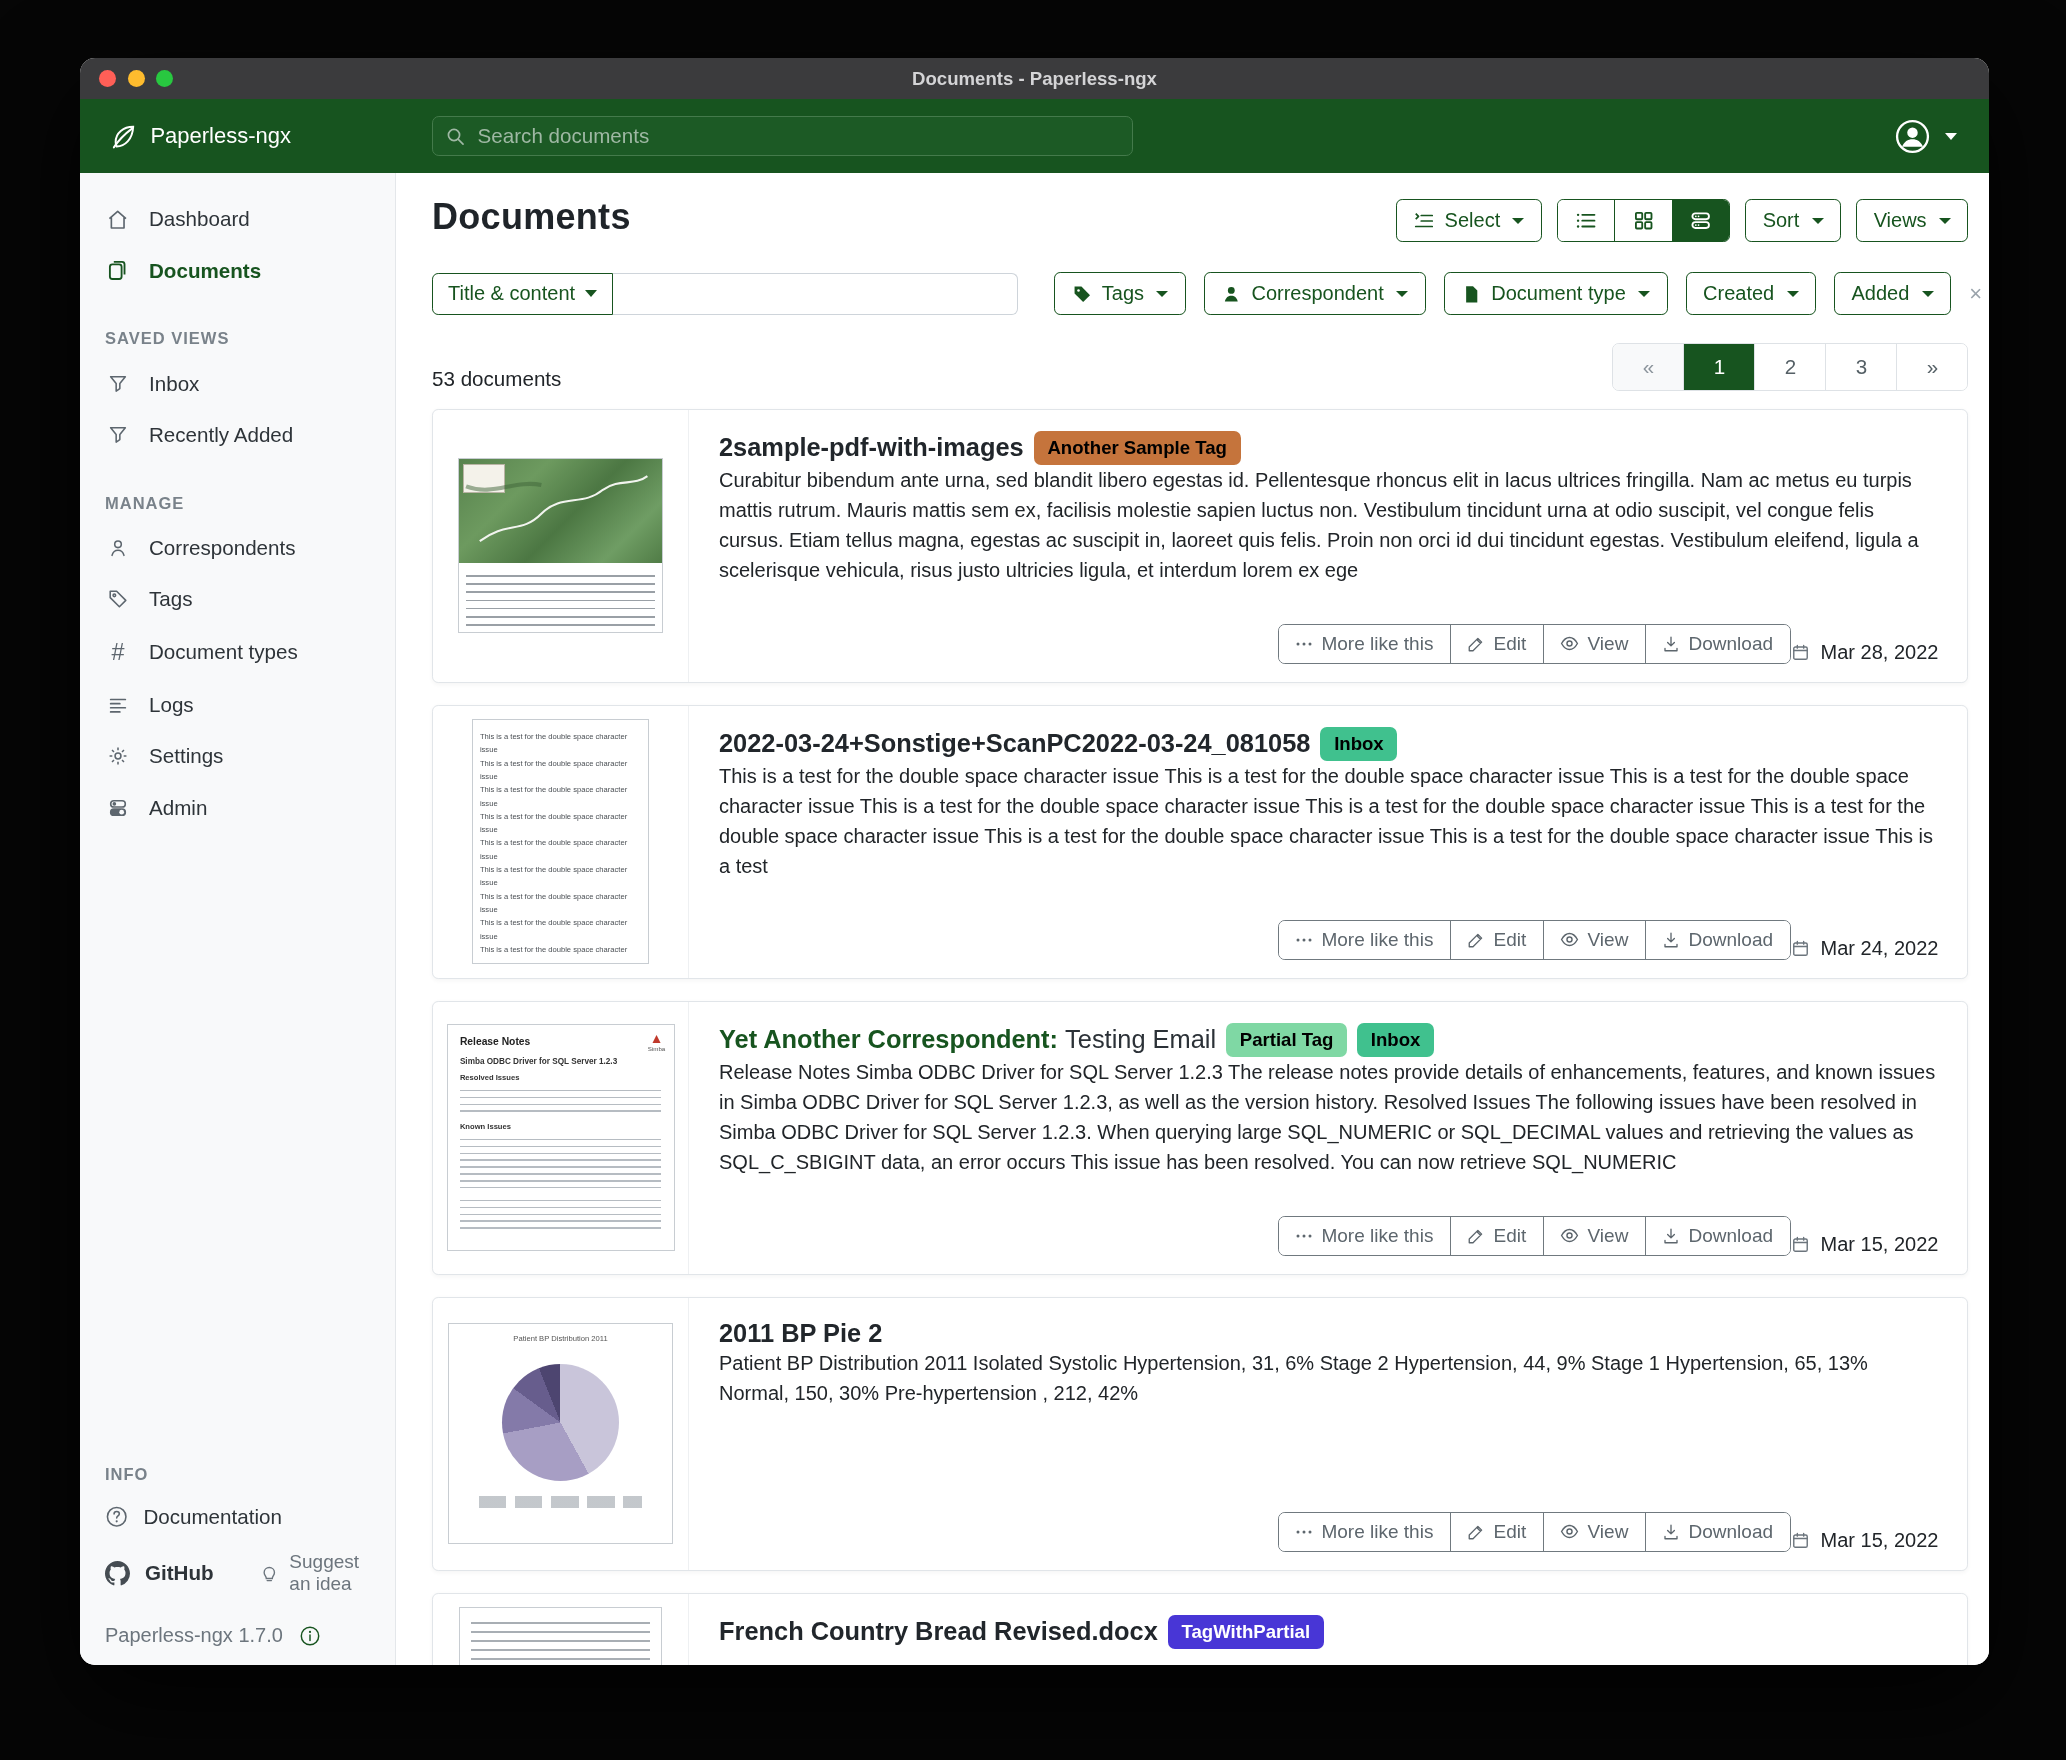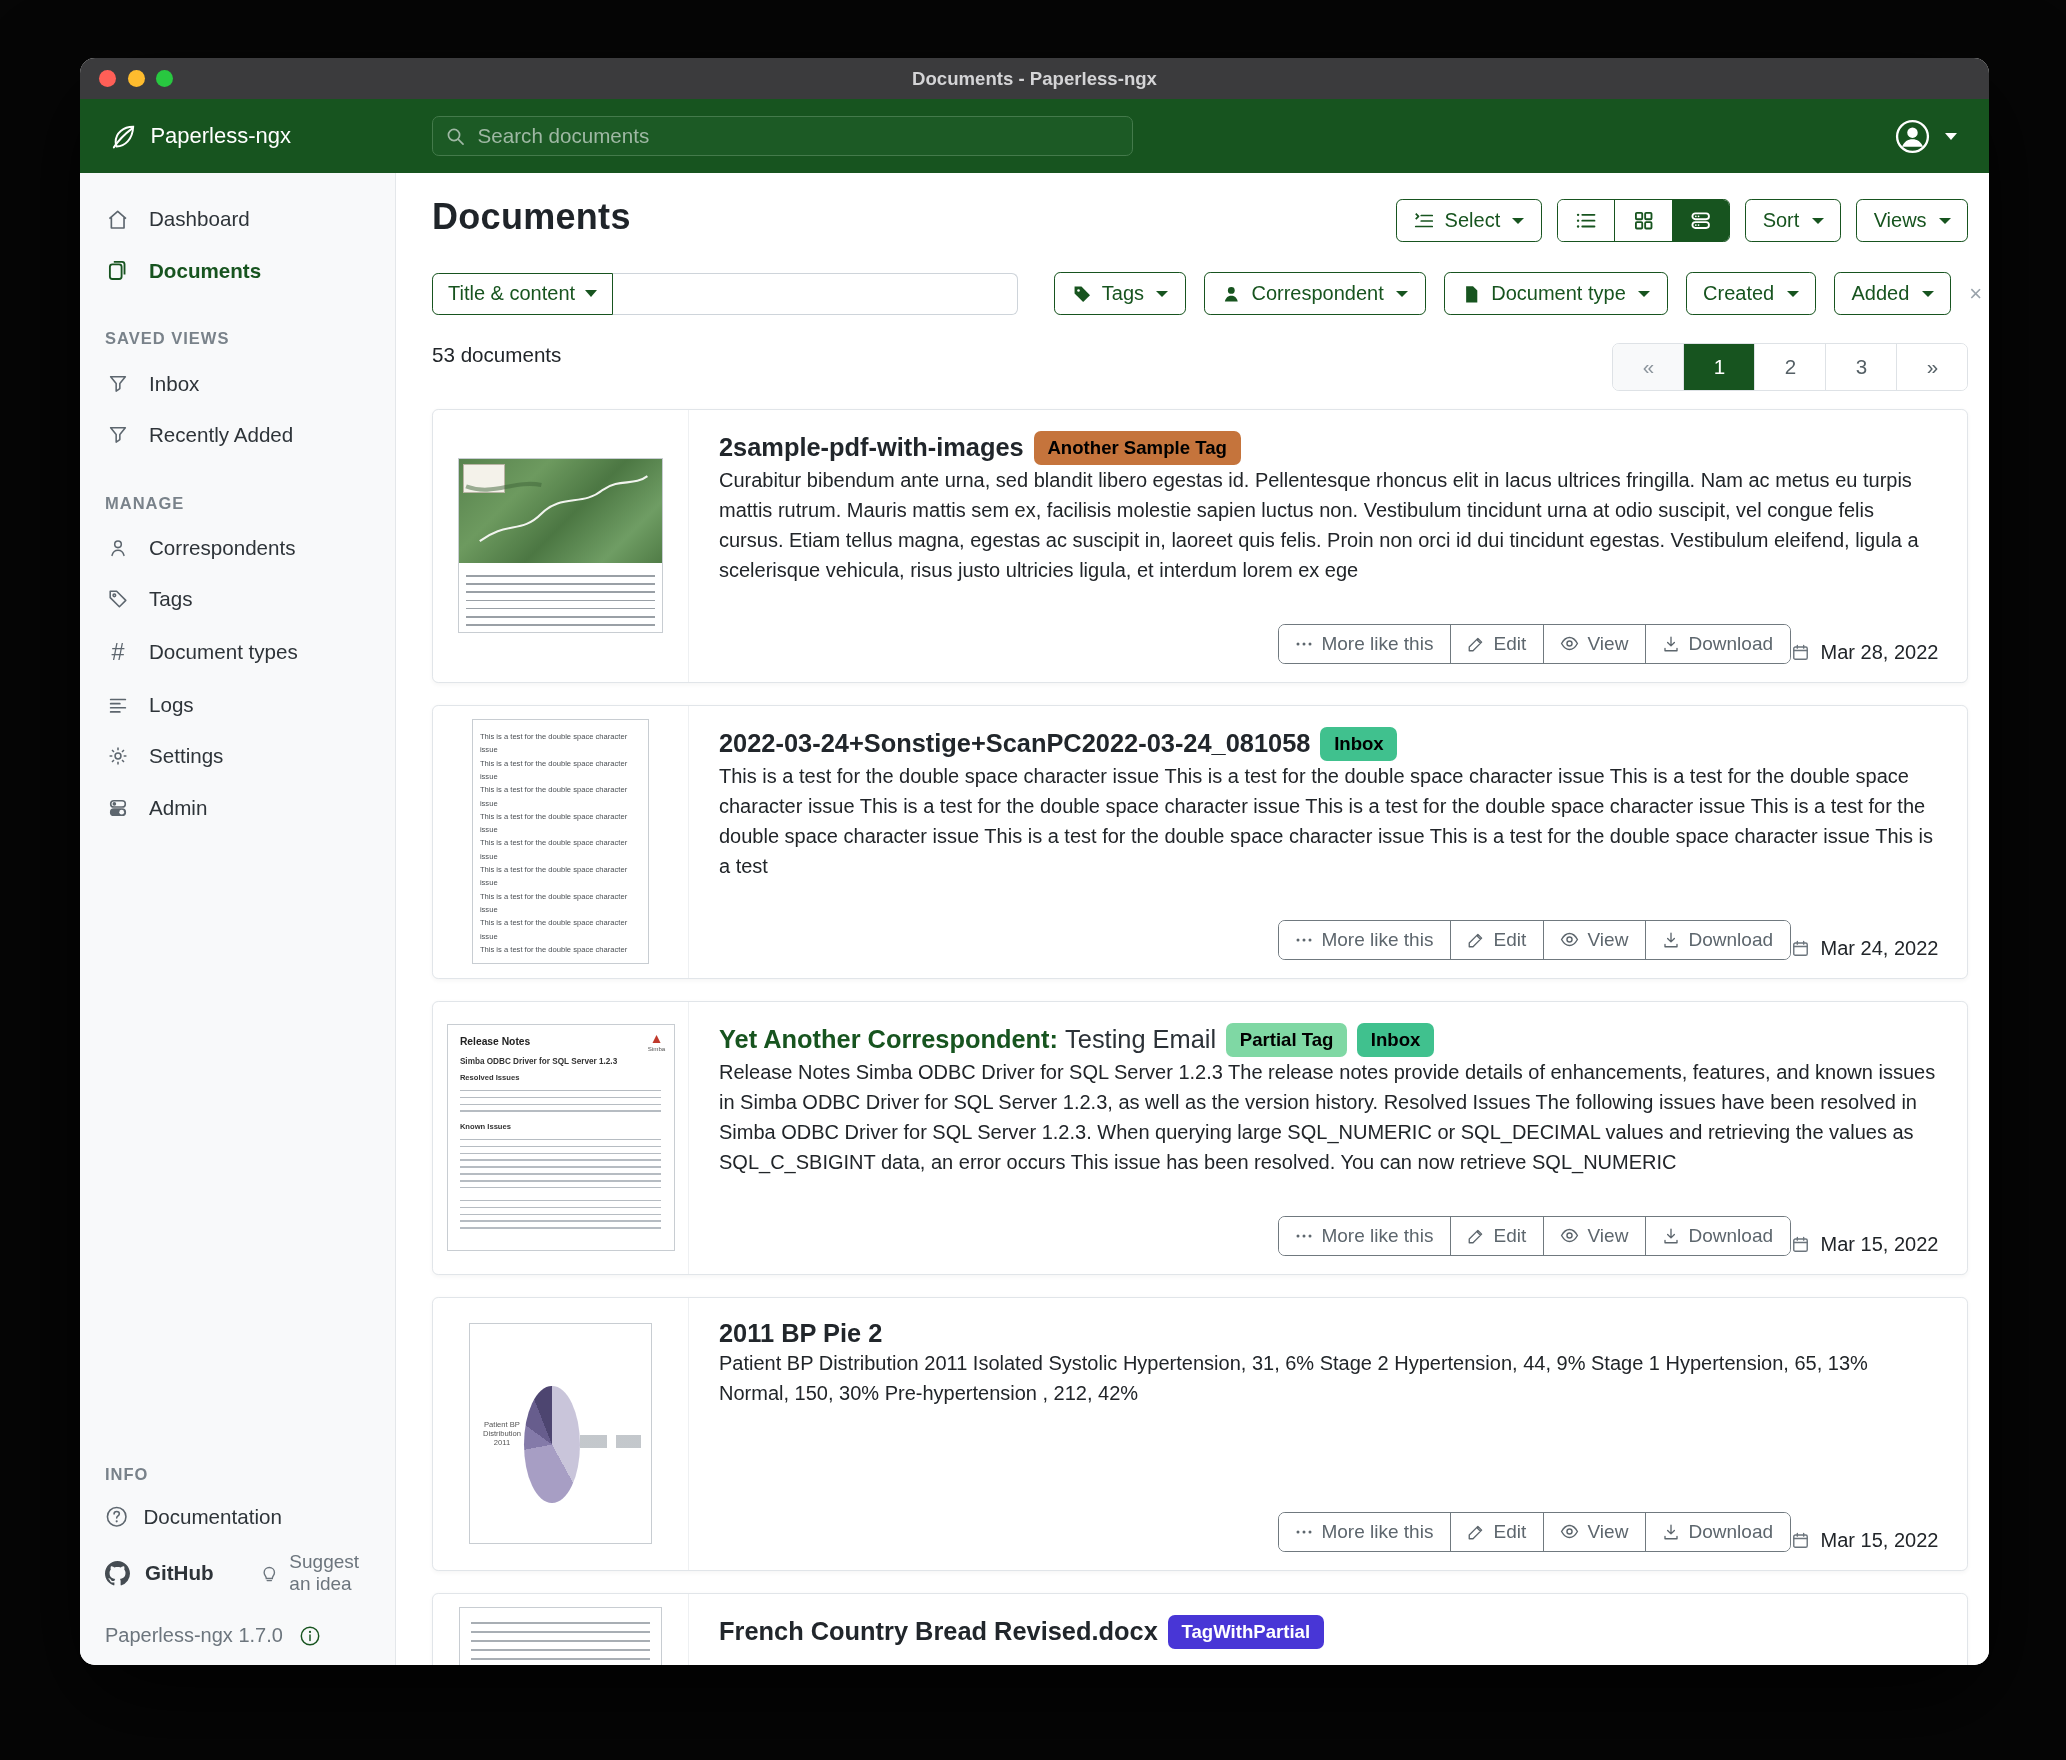--- a/index.html
+++ b/index.html
@@ -77,21 +77,21 @@
     font-size:20px;border-radius:6.2px 0 0 6.2px;padding:8.2px 15px;cursor:pointer;white-space:nowrap;
   }
   .field-input{
     width:377px;border:1.4px solid #ced4da;border-left:none;border-radius:0 6.2px 6.2px 0;
     font-size:20px;padding:0 13.7px;outline:none;color:#212529;font-family:"Liberation Sans",sans-serif;
   }
   .f-spacer{flex:1;}
   .reset-filters{display:flex;align-items:center;gap:9.6px;color:#9aa3ab;font-size:20.6px;cursor:default;white-space:nowrap;padding-right:5.5px;}
   .reset-x{font-size:22px;line-height:1;}
   
-  .count-row{display:flex;align-items:flex-start;justify-content:space-between;margin-top:27.5px;}
+  .count-row{display:flex;align-items:flex-end;justify-content:space-between;margin-top:27.5px;}
   .doc-count{font-size:20.6px;color:#212529;}
   .pagination{display:flex;border:1.4px solid #dee2e6;border-radius:6.9px;overflow:hidden;}
   .page-cell{
     min-width:32px;text-align:center;padding:11px 19px;font-size:20.6px;color:#556066;background:#fff;
     border-left:1.4px solid #dee2e6;cursor:pointer;
   }
   .page-cell:first-child{border-left:none;}
   .page-cell.disabled{background:#f8f9fa;color:#8a939b;cursor:default;}
   .page-cell.active{background:#17541f;color:#fff;}
   
@@ -110,21 +110,21 @@
     background-image:repeating-linear-gradient(#fff 0 3.4px,#9aa0a6 3.4px 4.8px,#fff 4.8px 8.2px);background-clip:content-box;}
   .thumb.lines{width:177px;height:245px;padding:9.6px 6.9px;box-sizing:border-box;}
   .tiny-lines{font-size:7.6px;line-height:13.3px;color:#4a4f54;white-space:pre-line;overflow:hidden;height:100%;}
   .thumb.release{width:228px;height:227px;padding:11px 12.4px;box-sizing:border-box;font-size:7.6px;color:#333;}
   .rn-head{font-size:10.3px;font-weight:700;color:#222;}
   .rn-sub{font-size:8.2px;font-weight:700;margin-top:9.6px;}
   .rn-logo{position:absolute;right:8.2px;top:6.9px;color:#c0392b;font-size:13.7px;line-height:1;text-align:center;}
   .rn-logo .simba{font-size:6.2px;color:#555;display:block;}
   .rn-bars{margin-top:5.5px;height:27.5px;background-image:repeating-linear-gradient(#fff 0 2.7px,#b6bcc2 2.7px 4.1px,#fff 4.1px 6.9px);}
   .rn-sec{font-size:7.6px;font-weight:700;margin-top:6.9px;}
-  .thumb.pie{width:183px;height:221px;display:flex;flex-direction:row;align-items:center;padding:9.6px;box-sizing:border-box;}
+  .thumb.pie{width:225px;height:221px;display:flex;flex-direction:column;align-items:center;padding:9.6px;box-sizing:border-box;}
   .pie-title{font-size:7.6px;color:#555;text-align:center;}
   .pie-circle{width:117px;height:117px;border-radius:50%;margin-top:20.6px;
     background:conic-gradient(#c9c5da 0 42%, #a79ec4 42% 72%, #847aa9 72% 85%, #675d8d 85% 94%, #4d4570 94% 100%);}
   .pie-legend{margin-top:15px;width:80%;height:12.4px;background-image:repeating-linear-gradient(90deg,#aab0b6 0 27.5px,#fff 27.5px 36px);opacity:.7;}
   .thumb.docx{width:203px;height:245px;padding:11px;box-sizing:border-box;}
   .docx-bars{height:100%;background-image:repeating-linear-gradient(#fff 0 3.4px,#a8aeb4 3.4px 4.8px,#fff 4.8px 9px);}
   
   .card-body{flex:1;display:flex;flex-direction:column;padding:20.6px 29px 18px 30px;min-width:0;}
   .card-title-row{display:flex;align-items:center;gap:10px;flex-wrap:wrap;}
   .card-title{font-size:25.4px;font-weight:600;color:#21262b;cursor:pointer;}

